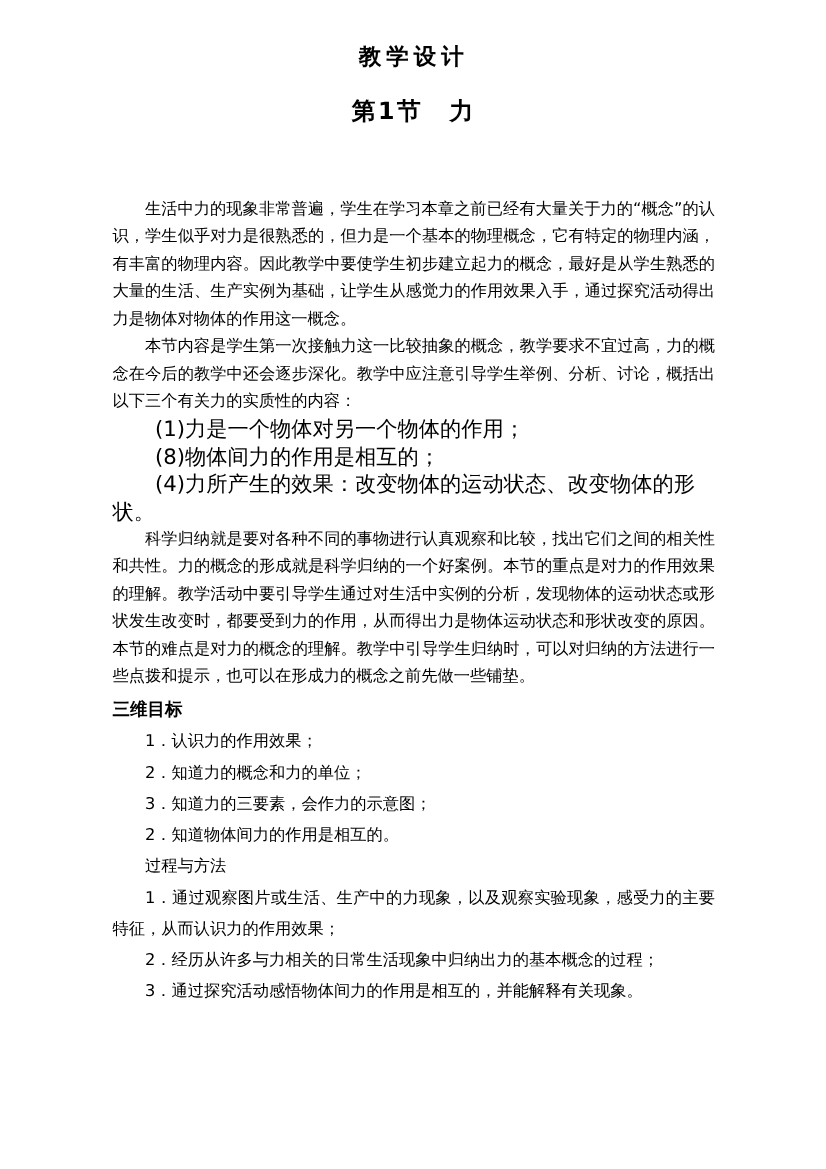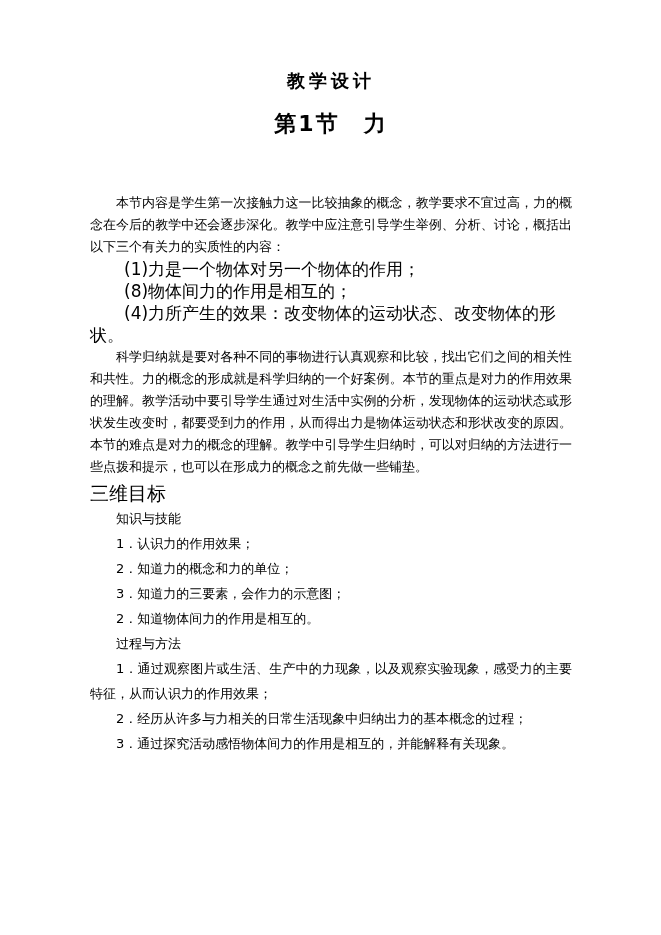--- a/index.html
+++ b/index.html
@@ -11,56 +11,56 @@
     position: relative;
     width: 661px;
     height: 935px;
     background: #ffffff;
     color: #000000;
     font-family: "DejaVu Sans", sans-serif;
     overflow: hidden;
     box-sizing: border-box;
   }
   .content {
-    padding: 68px 89px 0 90px;
+    padding: 33px 89px 0 90px;
     box-sizing: border-box;
   }
   .doc-title {
     margin: 0 0 16px 0;
     text-align: center;
     font-size: 18px;
     font-weight: bold;
     letter-spacing: 4px;
     line-height: 26px;
   }
   .section-title {
     margin: 0 0 54px 0;
     text-align: center;
-    font-size: 22px;
+    font-size: 19px;
     font-weight: bold;
     letter-spacing: 2px;
     line-height: 28px;
   }
   .body-para {
     margin: 0;
     font-size: 13px;
     line-height: 22px;
     text-align: justify;
     text-indent: 2em;
   }
   .point-line {
     margin: 0;
     font-size: 17px;
     line-height: 22px;
     text-indent: 2em;
   }
   .objectives-heading {
     margin: 3px 0 0 0;
-    font-size: 19px;
-    font-weight: normal;
+    font-size: 14px;
+    font-weight: bold;
     line-height: 25px;
     text-indent: 0;
   }
   .obj-line {
     margin: 0;
     font-size: 13px;
     line-height: 25px;
     text-align: justify;
     text-indent: 2em;
   }
@@ -68,35 +68,35 @@
 </head>
 <body>
 
 <div class="page">
   <div class="content">
 
     <h1 class="doc-title">教学设计</h1>
 
     <h2 class="section-title">第1节　力</h2>
 
+    <p class="body-para">生活中力的现象非常普遍，学生在学习本章之前已经有大量关于力的“概念”的认识，学生似乎对力是很熟悉的，但力是一个基本的物理概念，它有特定的物理内涵，有丰富的物理内容。因此教学中要使学生初步建立起力的概念，最好是从学生熟悉的大量的生活、生产实例为基础，让学生从感觉力的作用效果入手，通过探究活动得出力是物体对物体的作用这一概念。</p>
 
     <p class="body-para">本节内容是学生第一次接触力这一比较抽象的概念，教学要求不宜过高，力的概念在今后的教学中还会逐步深化。教学中应注意引导学生举例、分析、讨论，概括出以下三个有关力的实质性的内容：</p>
 
     <p class="point-line">(1)力是一个物体对另一个物体的作用；</p>
 
     <p class="point-line">(8)物体间力的作用是相互的；</p>
 
     <p class="point-line">(4)力所产生的效果：改变物体的运动状态、改变物体的形状。</p>
 
     <p class="body-para">科学归纳就是要对各种不同的事物进行认真观察和比较，找出它们之间的相关性和共性。力的概念的形成就是科学归纳的一个好案例。本节的重点是对力的作用效果的理解。教学活动中要引导学生通过对生活中实例的分析，发现物体的运动状态或形状发生改变时，都要受到力的作用，从而得出力是物体运动状态和形状改变的原因。本节的难点是对力的概念的理解。教学中引导学生归纳时，可以对归纳的方法进行一些点拨和提示，也可以在形成力的概念之前先做一些铺垫。</p>
 
     <p class="objectives-heading">三维目标</p>
 
     <div>
-      <p class="obj-line">知识与技能</p>
 
       <p class="obj-line">1．认识力的作用效果；</p>
 
       <p class="obj-line">2．知道力的概念和力的单位；</p>
 
       <p class="obj-line">3．知道力的三要素，会作力的示意图；</p>
 
       <p class="obj-line">2．知道物体间力的作用是相互的。</p>
 
       <p class="obj-line">过程与方法</p>

